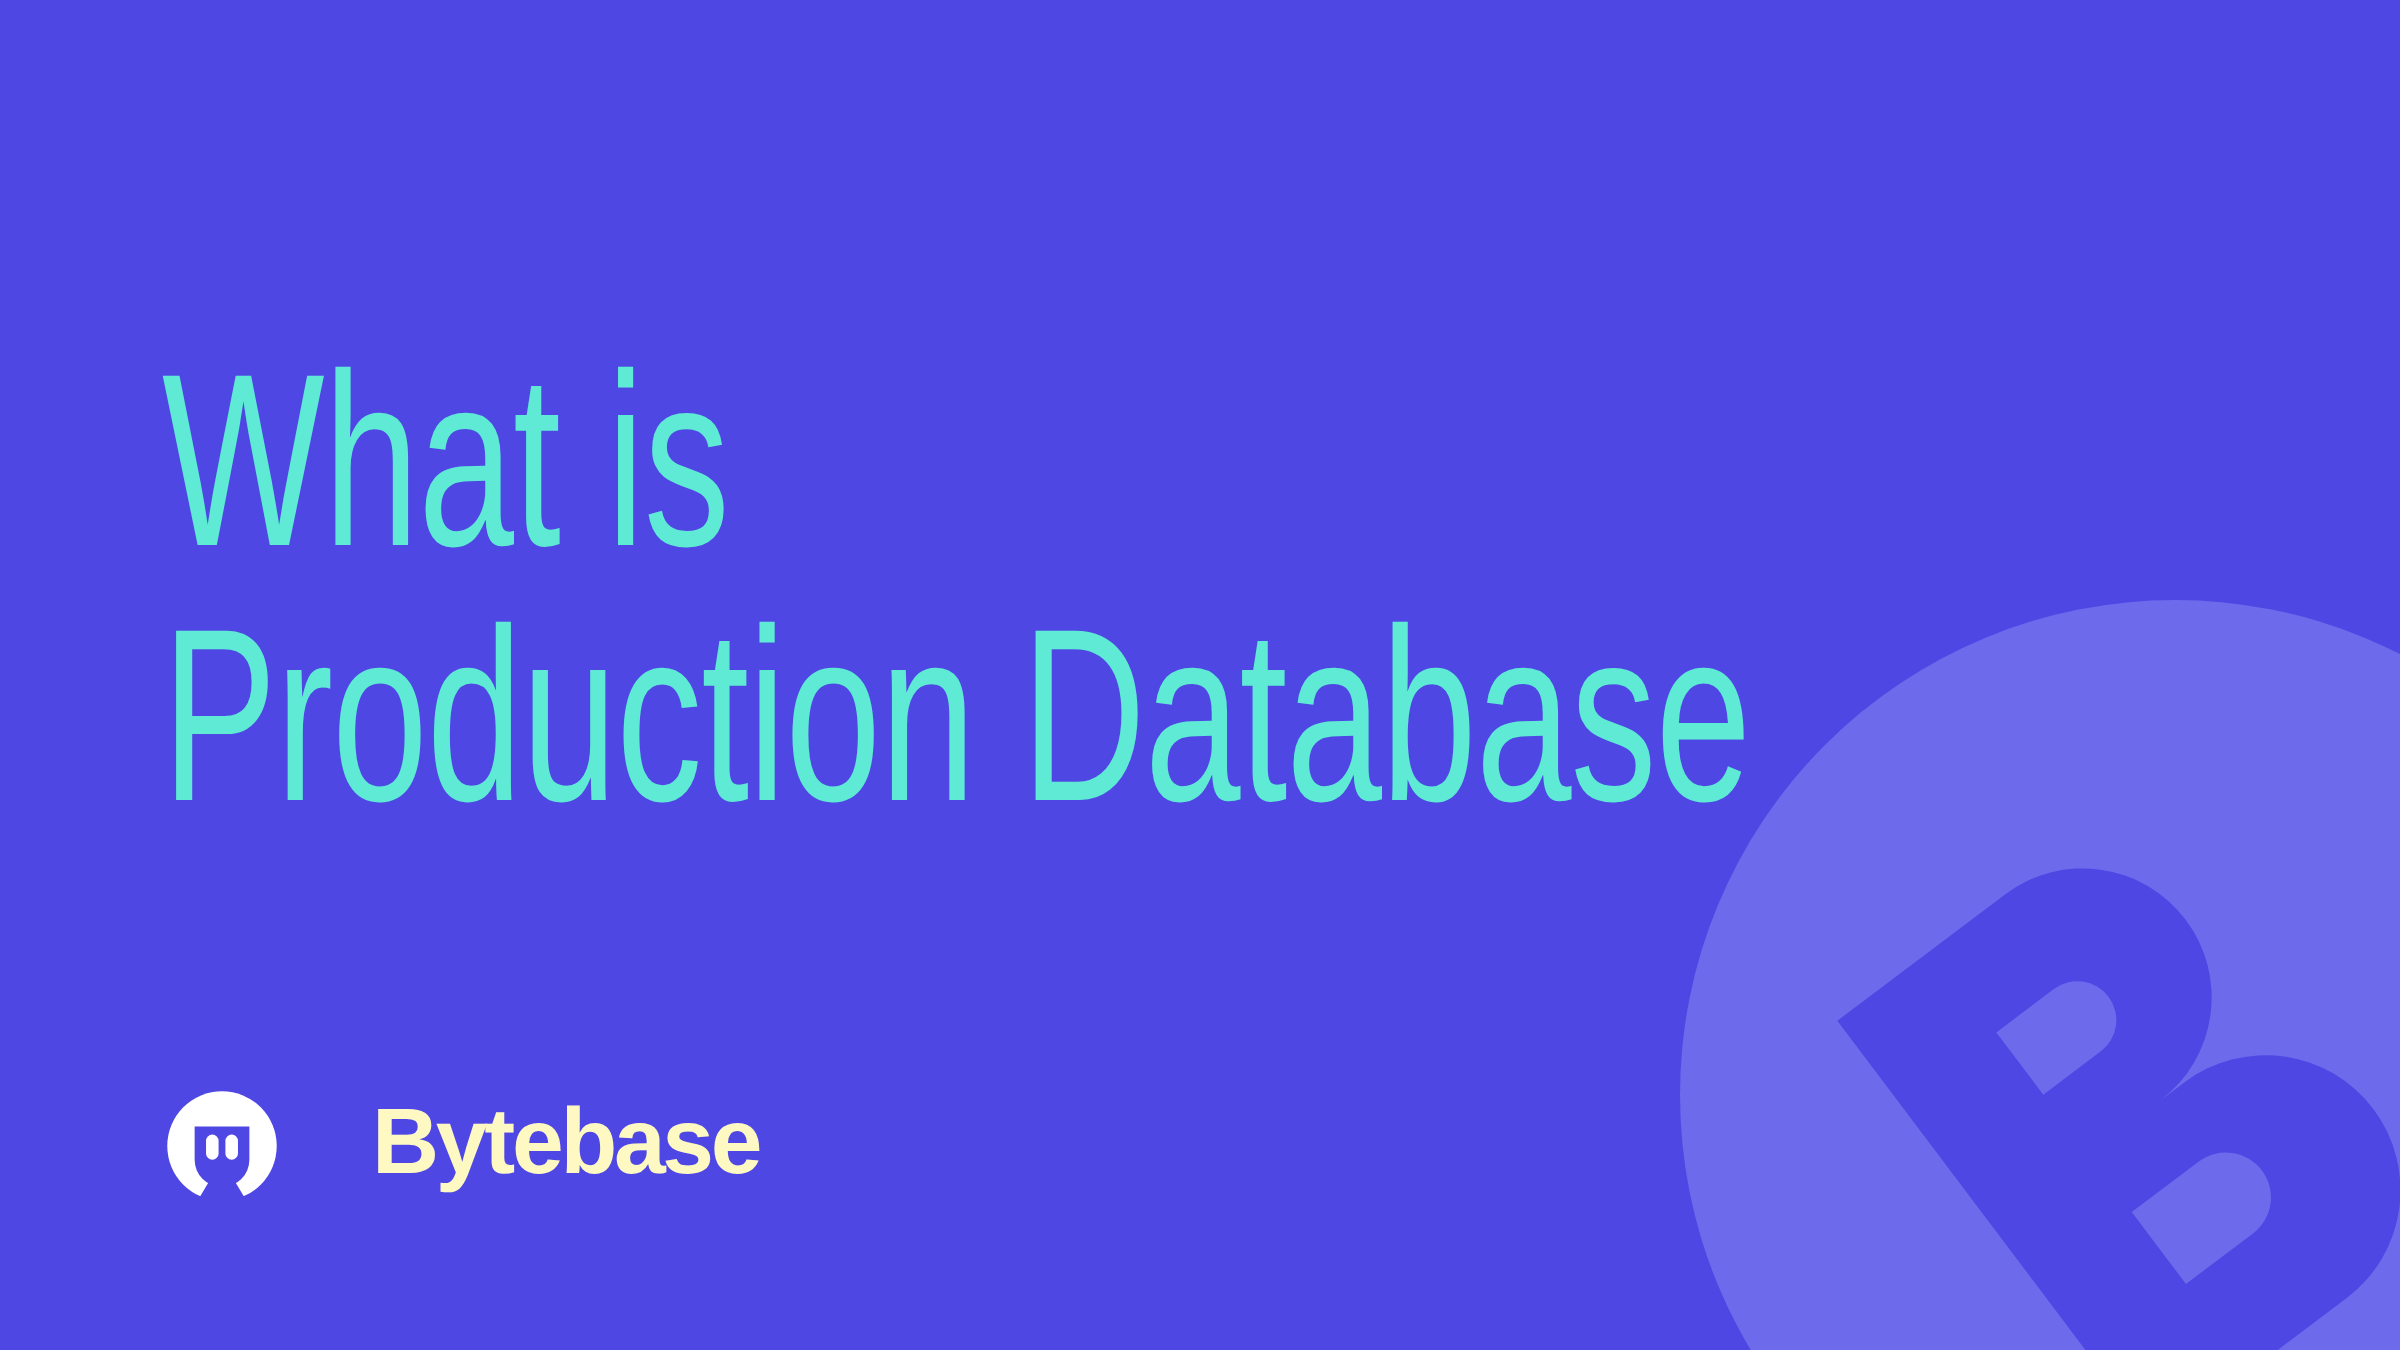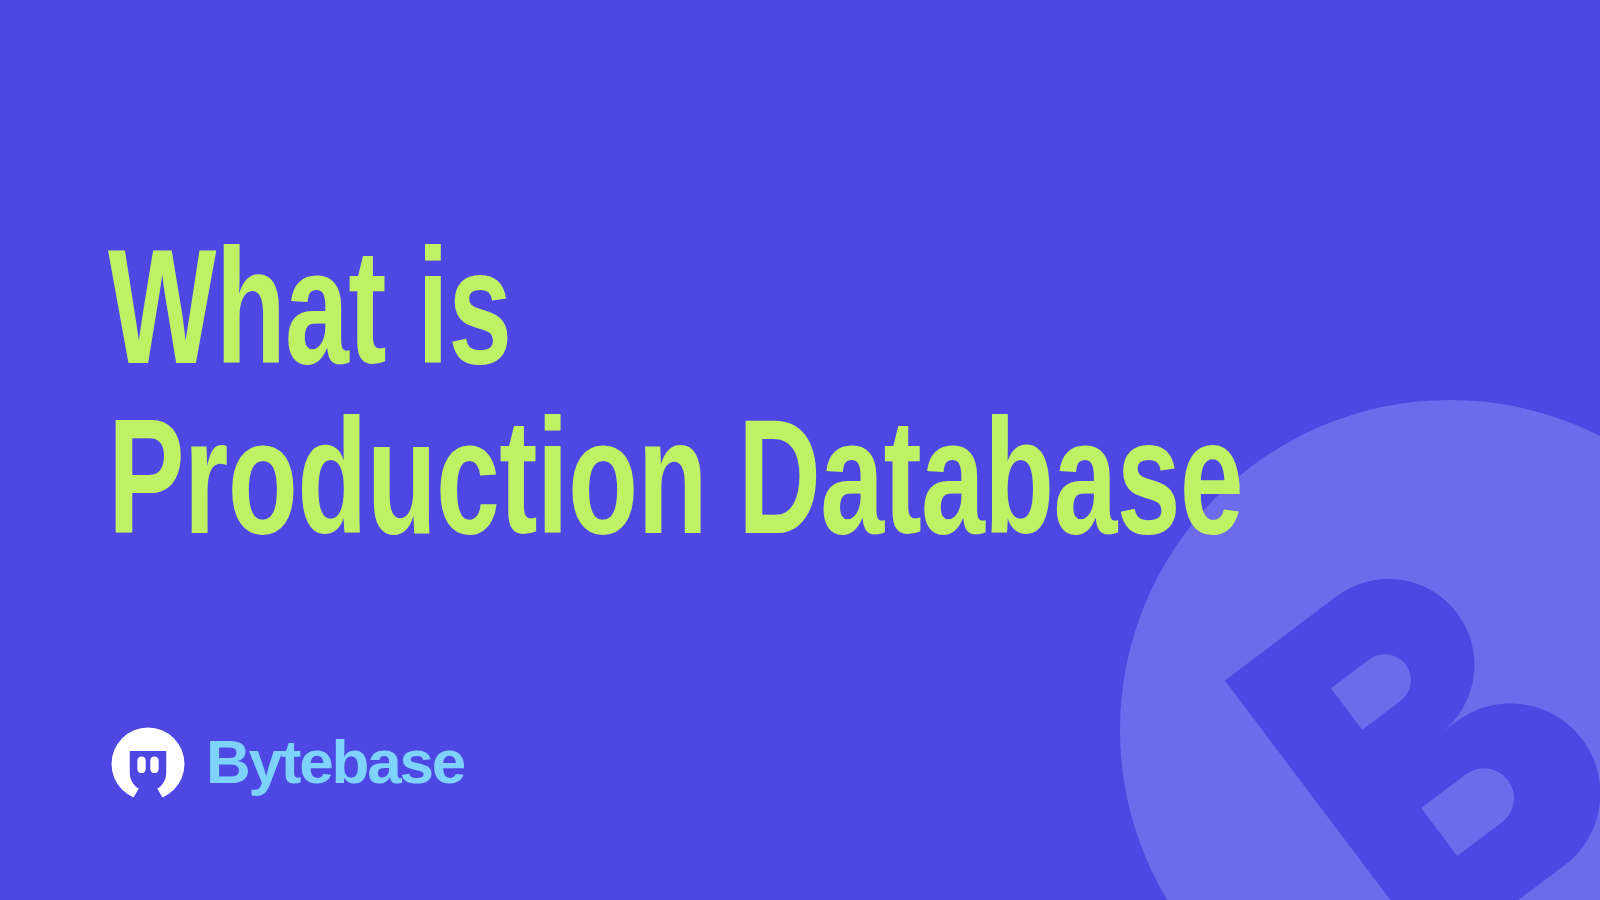--- a/index.html
+++ b/index.html
@@ -30,22 +30,22 @@
     pointer-events: none;
   }
   .watermark svg { display: block; width: 100%; height: 100%; }
 
   
   .headline {
     position: absolute;
     left: 108px;
     top: 112px;
     width: 1360px;
-    color: #bef264;
-    font-weight: bold;
+    color: #5eead4;
+    font-weight: normal;
     font-size: 164px;
     line-height: 170px;
     letter-spacing: -1px;
     white-space: nowrap;
   }
   .headline .hl-line {
     display: block;
     transform: scaleX(0.70);
     transform-origin: left center;
     height: 170px;
@@ -57,27 +57,28 @@
     left: 110px;
     top: 726px;
     display: flex;
     align-items: center;
     gap: 20px;
   }
   .logo-mark { width: 76px; height: 76px; display: block; flex: none; }
   .logo-mark svg { display: block; width: 100%; height: 100%; }
 
   .logo-wordmark {
-    color: #7dd3fc;
+    color: #fef9c3;
     font-size: 62px;
     font-weight: bold;
     letter-spacing: -2.2px;
     line-height: 1;
     white-space: nowrap;
     transform: translateY(-2px);
+    margin-left: 42px;
   }
 </style>
 </head>
 <body>
 
 <div class="canvas">
 
   <div class="watermark" aria-hidden="true">
     <svg viewBox="0 0 690 690" xmlns="http://www.w3.org/2000/svg">
       <defs>

